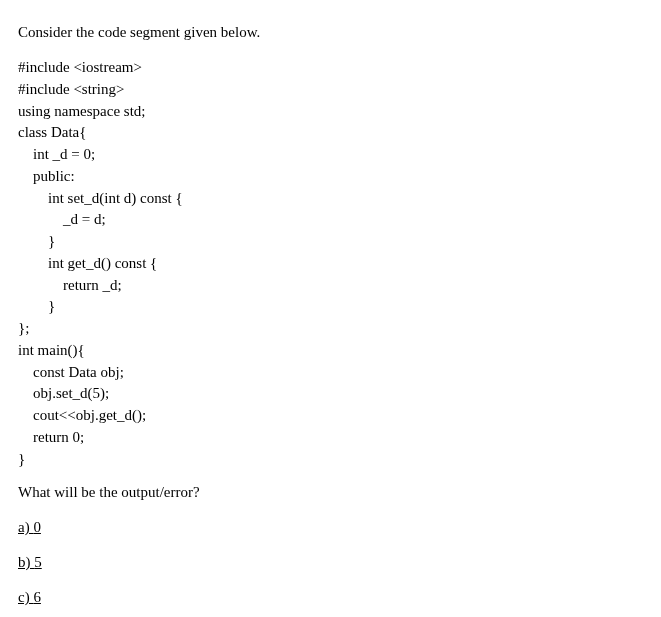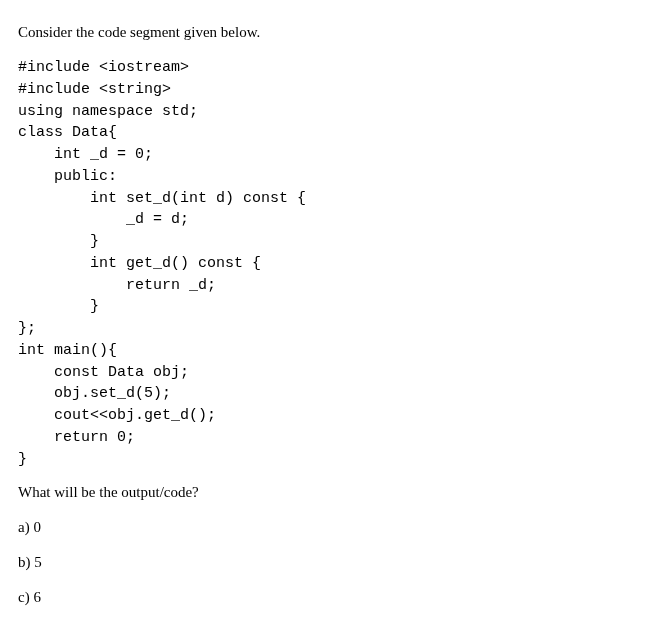--- a/index.html
+++ b/index.html
@@ -16,34 +16,35 @@
       font-size: 15px;
       color: #000000;
       line-height: 1.4;
     }
     .intro-text {
       font-family: "Times New Roman", Times, serif;
       margin-bottom: 14px;
       margin-top: 8px;
     }
     .code-block {
-      font-family: Liberation Mono, monospace;
+      font-family: Liberation Serif, serif;
       font-size: 15px;
       white-space: pre;
       line-height: 1.45;
       margin-bottom: 12px;
     }
     .question-text {
       font-family: "Times New Roman", Times, serif;
       margin-top: 8px;
       margin-bottom: 14px;
     }
     .option {
       font-family: "Times New Roman", Times, serif;
       margin-bottom: 14px;
+      text-decoration: underline;
     }
     .option-d {
       font-family: "Times New Roman", Times, serif;
     }
   </style>
 </head>
 <body>
 
 <div class="intro-text">Consider the code segment given below.</div>
 
@@ -60,21 +61,21 @@
             return _d;
         }
 };
 int main(){
     const Data obj;
     obj.set_d(5);
     cout&lt;&lt;obj.get_d();
     return 0;
 }</div>
 
-<div class="question-text">What will be the output/code?</div>
+<div class="question-text">What will be the output/error?</div>
 
 <div class="option">
   <span>a) </span><span>0</span>
 </div>
 
 <div class="option">
   <span>b) </span><span>5</span>
 </div>
 
 <div class="option">

